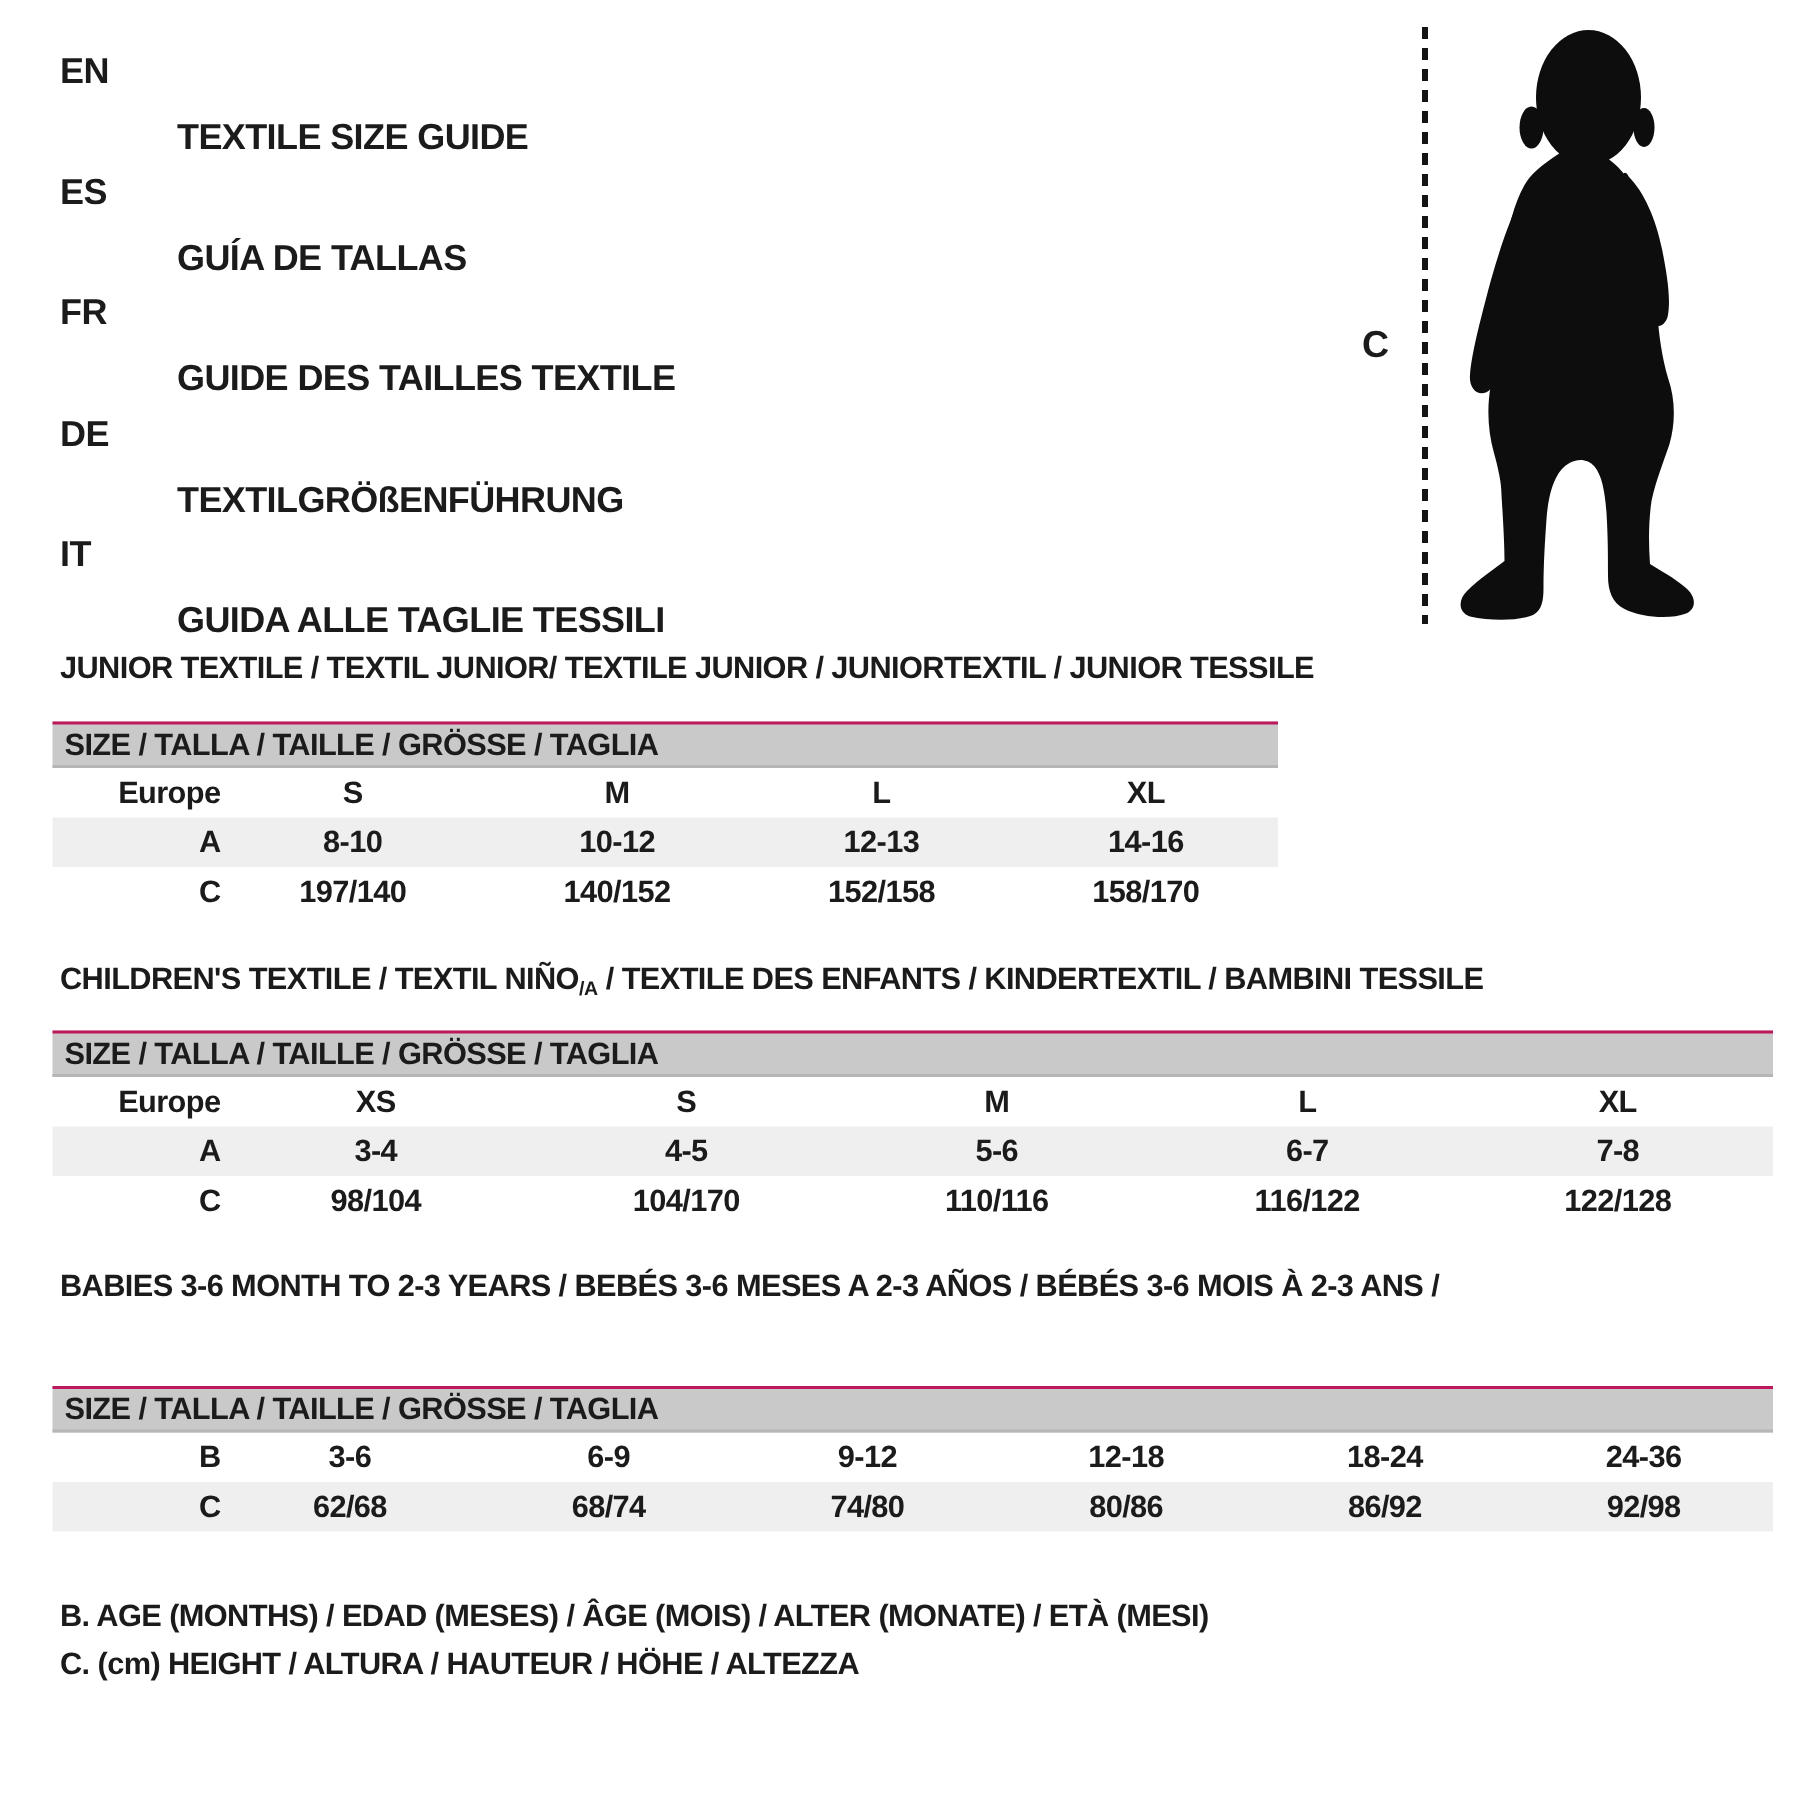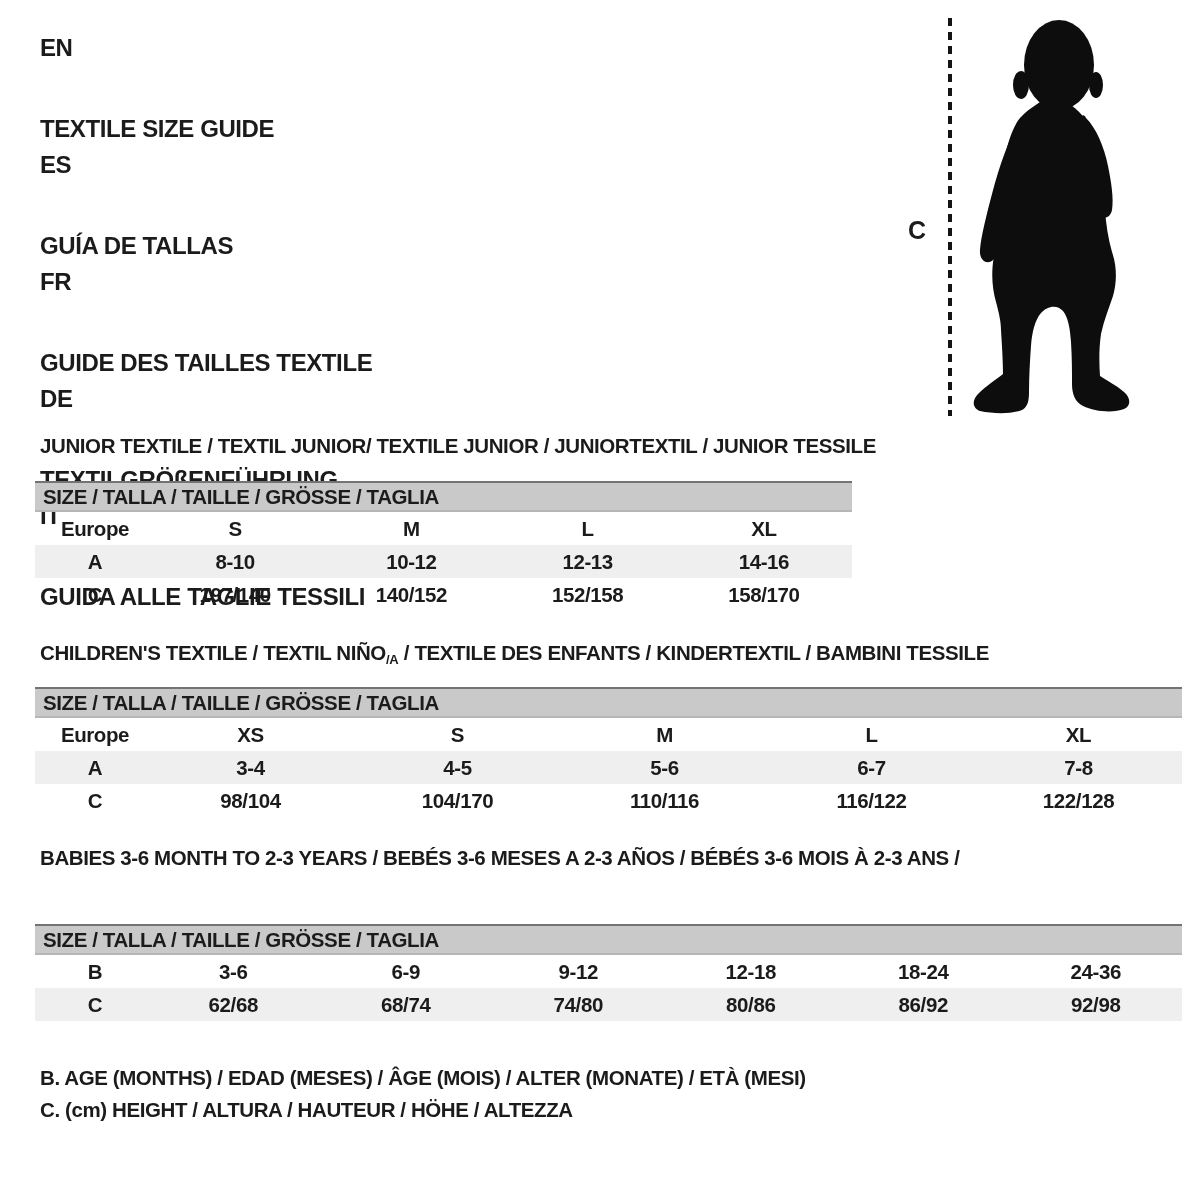--- a/index.html
+++ b/index.html
@@ -3,46 +3,46 @@
 <meta charset="utf-8">
 <style>
   html,body{margin:0;padding:0;background:#ffffff;}
   #canvas{
     position:relative;width:1200px;height:1200px;background:#ffffff;
     font-family:"Liberation Sans",sans-serif;font-weight:700;color:#1b1b1b;
     letter-spacing:-0.4px;overflow:hidden;
   }
   
   .lang-block{position:absolute;left:40px;top:30px;font-size:24px;line-height:36.5px;}
-  .lang-row{display:flex;flex-direction:column;}
+  .lang-row{display:flex;}
   .lang-code{width:78px;}
   .lang-title{white-space:nowrap;margin-top:44px;}
   
   .dash-line{
     position:absolute;left:948px;top:18px;width:4px;height:398px;
     background:repeating-linear-gradient(#141414 0 8px,transparent 8px 14px);
   }
   .figure-label{position:absolute;left:908px;top:216px;font-size:25px;}
   .figure-svg{position:absolute;left:968px;top:14px;}
   
   .section-title{position:absolute;left:40px;font-size:20.5px;white-space:nowrap;}
   .title-sub{font-size:13px;vertical-align:-4px;letter-spacing:-0.2px;}
   
   .size-table{position:absolute;left:35px;}
   .w-junior{width:817px;}
   .w-wide{width:1147px;}
   .size-bar{
-    height:27px;background:#c9c9c9;border-top:2px solid #737373;border-bottom:2px solid #b6b6b6;
+    height:27px;background:#c9c9c9;border-top:2px solid #be185d;border-bottom:2px solid #b6b6b6;
     display:flex;align-items:center;padding-left:8px;font-size:20.5px;
   }
   .trow{display:grid;height:33px;align-items:center;font-size:20.5px;}
   .cols4{grid-template-columns:112px repeat(4,1fr);}
   .cols5{grid-template-columns:112px repeat(5,1fr);}
   .cols6{grid-template-columns:112px repeat(6,1fr);}
-  .tlabel{padding-left:8px;text-align:center;}
+  .tlabel{padding-left:8px;text-align:right;}
   .tcell{text-align:center;}
   .alt{background:#efefef;}
   
   .legend{position:absolute;left:40px;top:1062px;font-size:20.5px;line-height:31.5px;}
   .legend-line{white-space:nowrap;}
   .t-junior-title{top:434px;text-align:center;}   .t-junior{top:481px;}
   .t-children-title{top:641px;} .t-children{top:687px;}
   .t-babies-title1{top:846px;}  .t-babies-title2{top:882px;} .t-babies{top:924px;}
 </style>
 </head>

